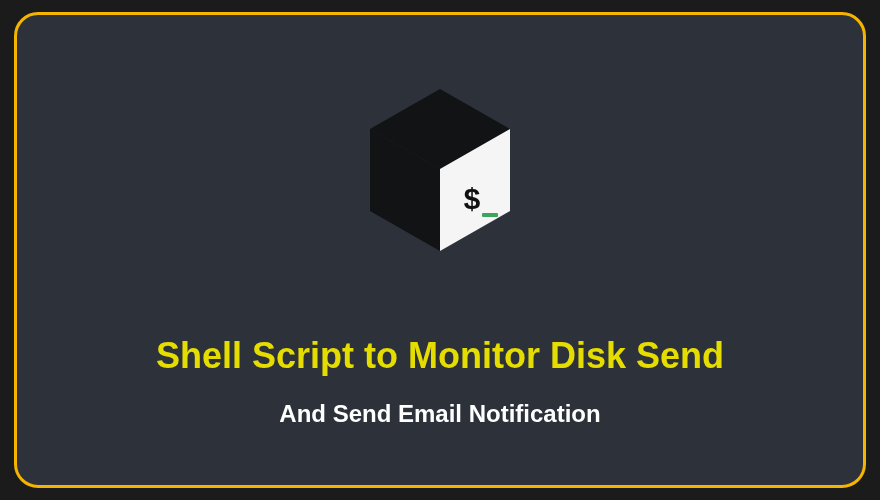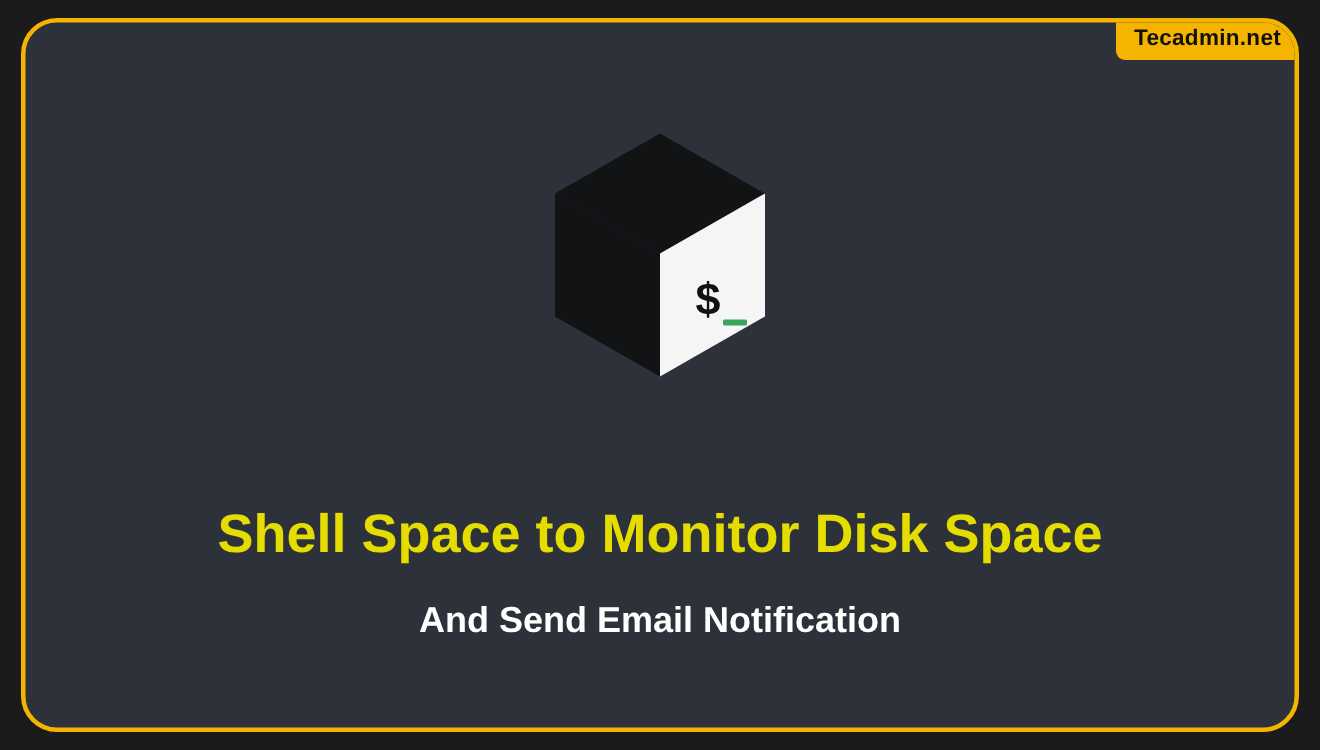--- a/index.html
+++ b/index.html
@@ -48,33 +48,32 @@
     font-size: 24px;
     font-weight: 600;
   }
   .dollar-text { font-family: "Courier New", monospace; font-weight: 900; font-size: 30px; fill: #111; }
 </style>
 </head>
 <body>
 
 <div class="frame">
 
-  <div class="watermark">Tecadmin.net</div>
 
   <div class="icon-wrap">
     <svg class="hex-svg" viewBox="0 0 150 170">
 
       <polygon points="75,4 145,44 75,84 5,44" fill="#111315"></polygon>
 
       <polygon points="5,44 75,84 75,166 5,126" fill="#111315"></polygon>
 
       <polygon points="145,44 75,84 75,166 145,126" fill="#f5f5f5"></polygon>
 
       <text x="98" y="124" class="dollar-text">$</text>
 
       <rect x="117" y="128" width="16" height="4" rx="1" fill="#3ba55d"></rect>
     </svg>
   </div>
 
-  <div class="title">Shell Space to Monitor Disk Space</div>
+  <div class="title">Shell Script to Monitor Disk Send</div>
   <div class="subtitle">And Send Email Notification</div>
 
 </div>
 
 </body></html>

